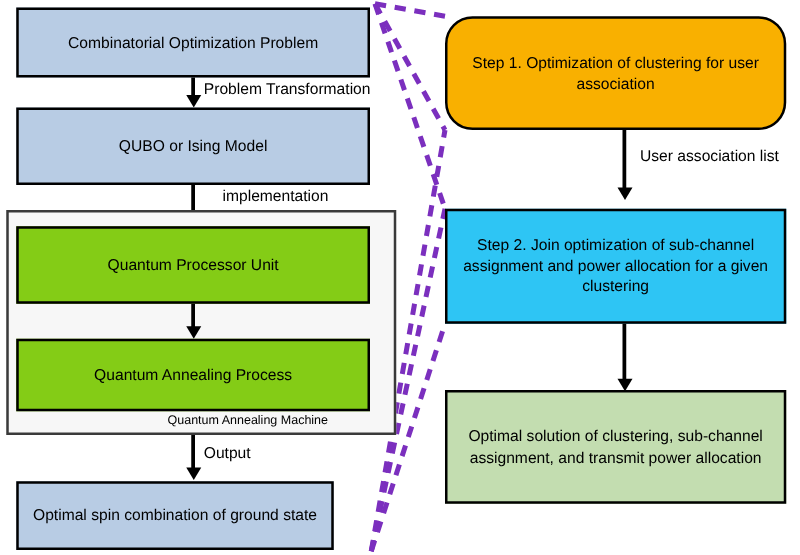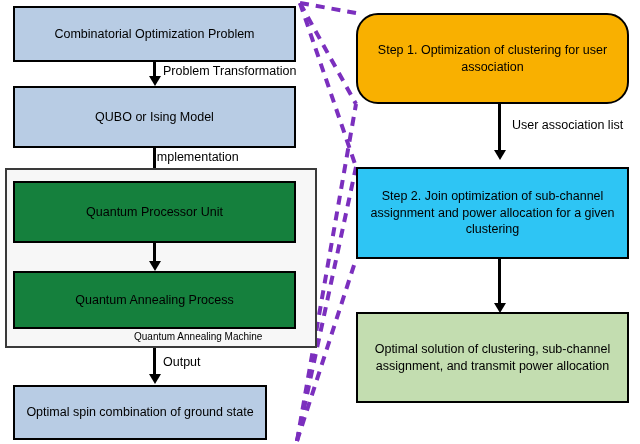--- a/index.html
+++ b/index.html
@@ -26,21 +26,21 @@
     justify-content: center;
     text-align: center;
     color: #000000;
     font-size: 12.5px;
     line-height: 1.35;
     padding: 2px 8px;
   }
   .node span { display: block; }
 
   .fill-blue   { background: #b8cce4; }
-  .fill-gray   { background: #15803d; }
+  .fill-gray   { background: #84cc16; }
   .fill-orange { background: #f9b000; }
   .fill-cyan   { background: #2ec5f4; }
   .fill-green  { background: #c3ddb0; }
 
   
   .container-box {
     position: absolute;
     box-sizing: border-box;
     border: 2px solid #3a3a3a;
     background: #f7f7f7;
@@ -110,21 +110,21 @@
   <div class="arrow-line" style="left:153px; top:62px; height:16px;"></div>
   <div class="arrow-head" style="left:149px; top:76px;"></div>
   <div class="arrow-label" style="left:163px; top:64px;">Problem Transformation</div>
 
   <div class="node fill-blue" style="left:13px; top:86px; width:283px; height:62px;">
     <span>QUBO or Ising Model</span>
   </div>
 
   <div class="arrow-line" style="left:153px; top:148px; height:30px;"></div>
   <div class="arrow-head" style="left:149px; top:176px;"></div>
-  <div class="arrow-label" style="left:154px; top:150px;text-align:right;">implementation</div>
+  <div class="arrow-label" style="left:178px; top:150px;text-align:right;">implementation</div>
 
   <div class="container-box" style="left:5px; top:168px; width:312px; height:180px;"></div>
 
   <div class="node fill-gray" style="left:13px; top:181px; width:283px; height:62px;">
     <span>Quantum Processor Unit</span>
   </div>
 
   <div class="arrow-line" style="left:153px; top:243px; height:20px;"></div>
   <div class="arrow-head" style="left:149px; top:261px;"></div>
 

